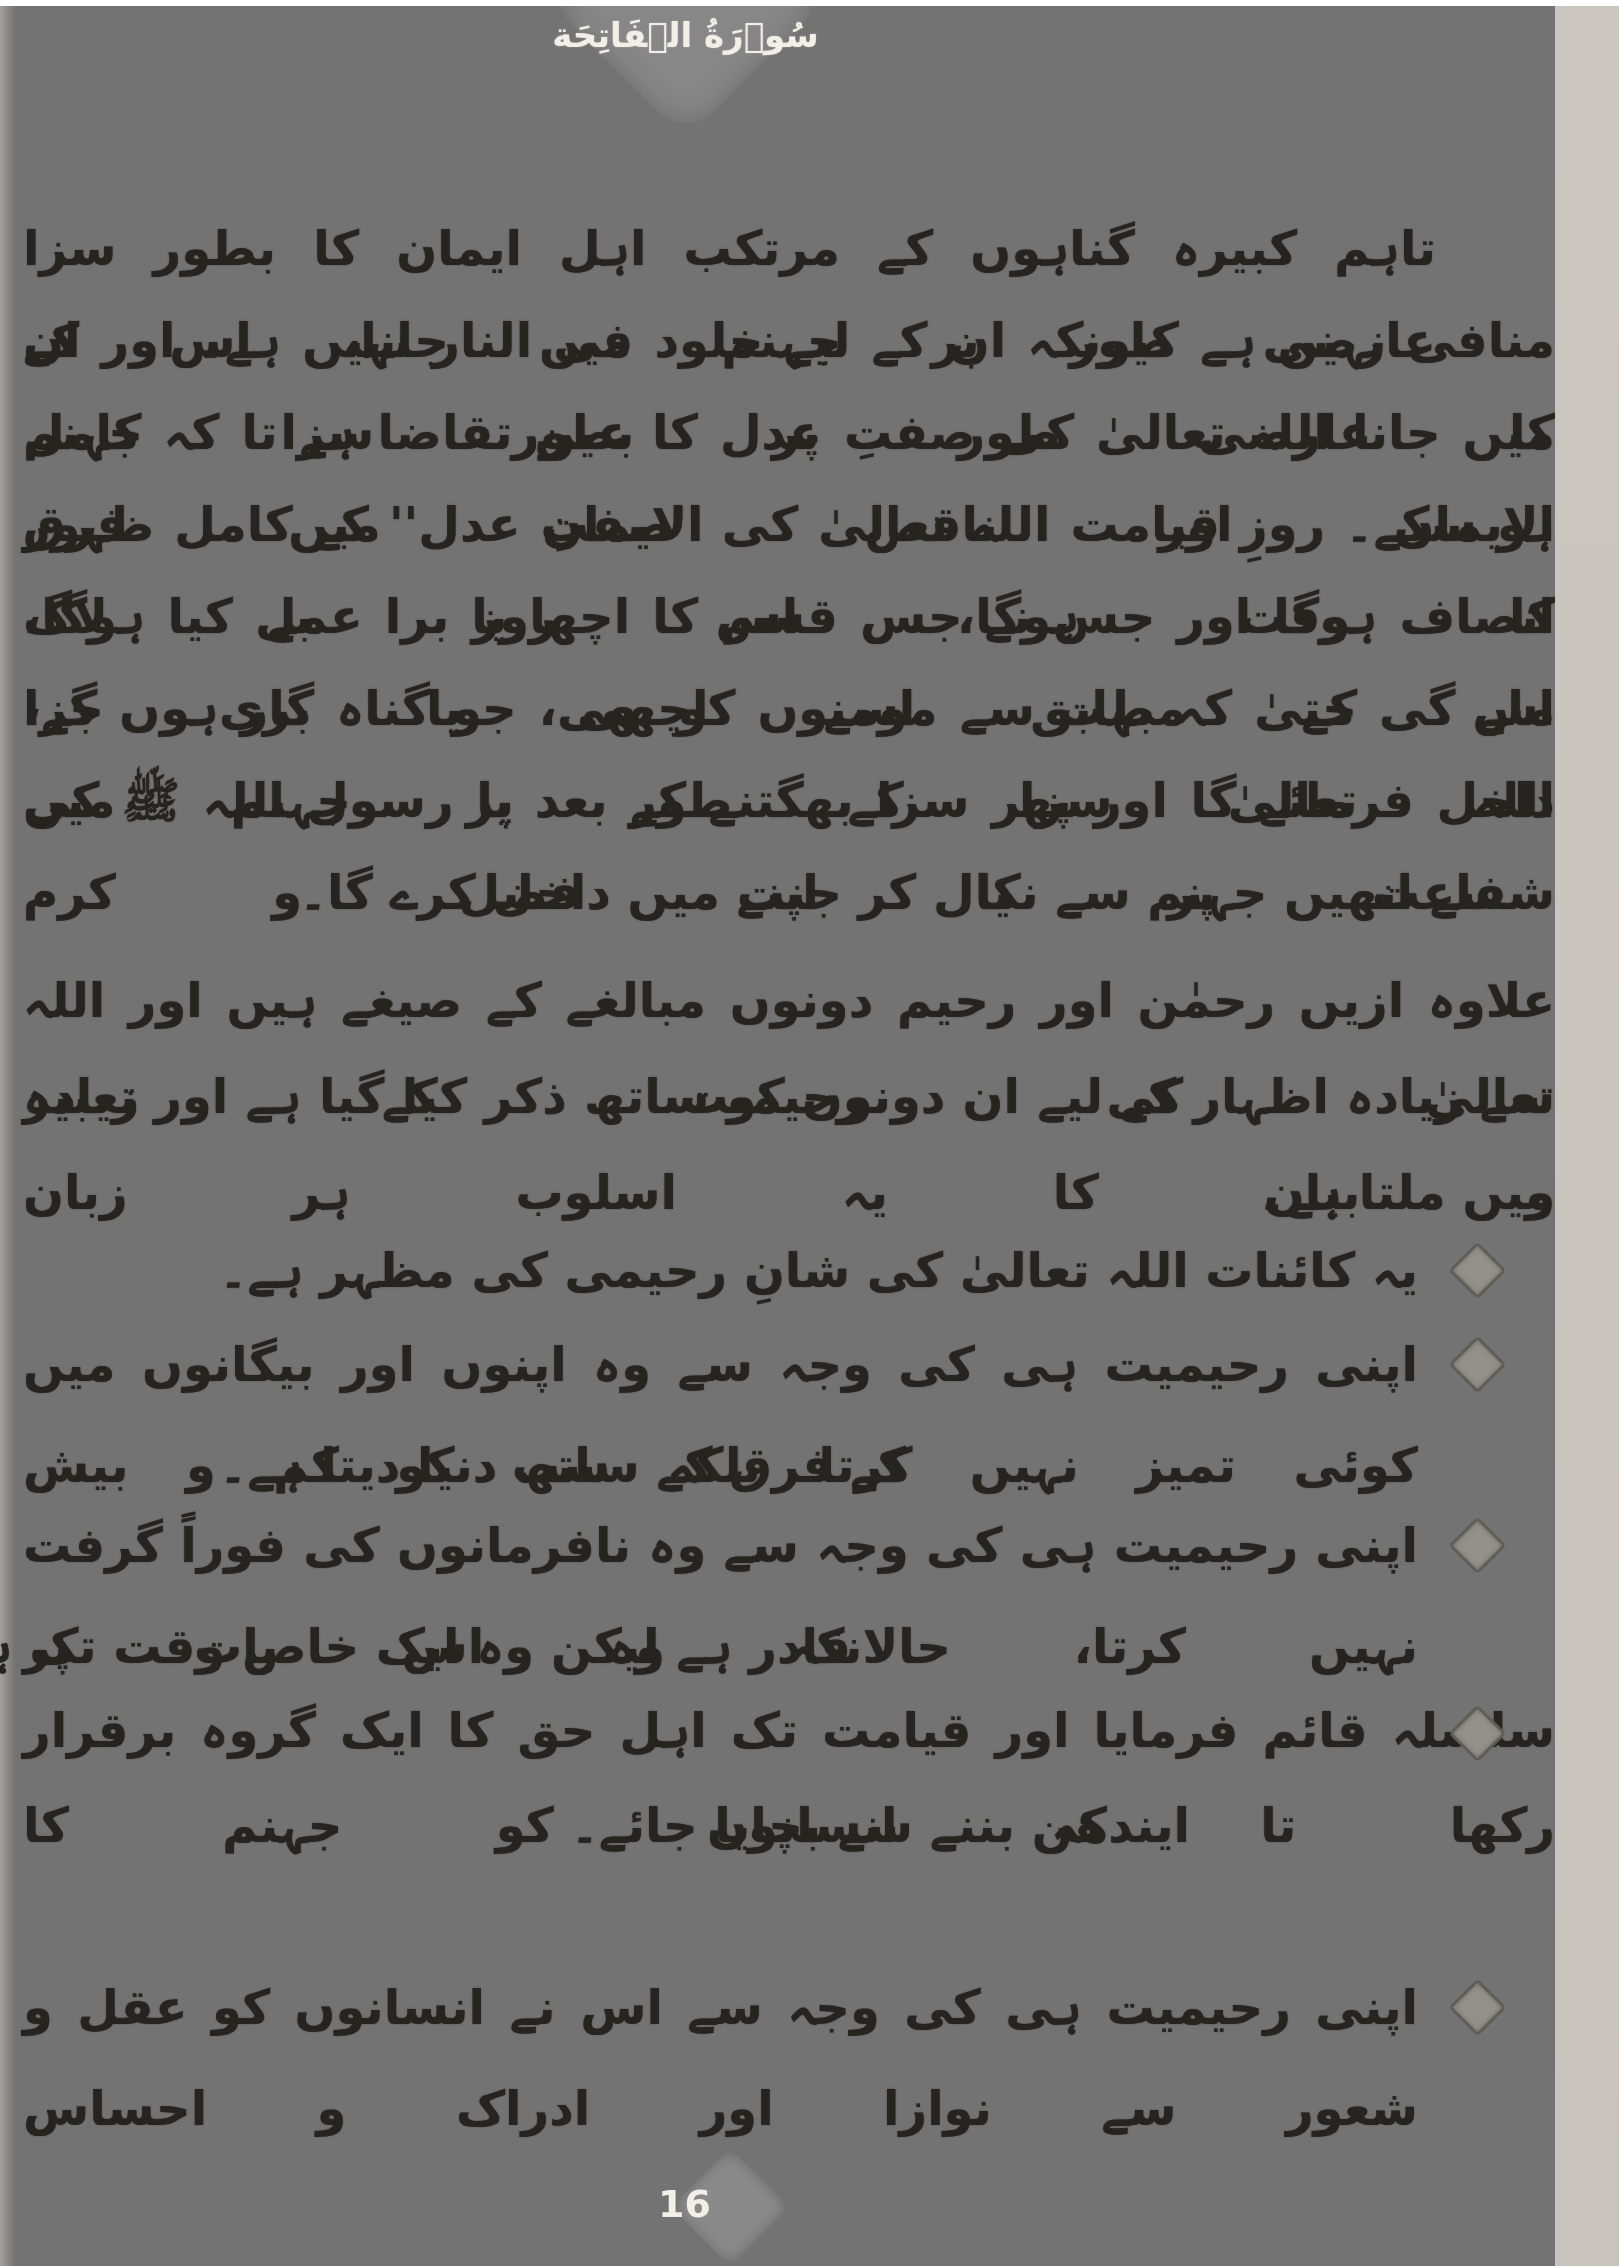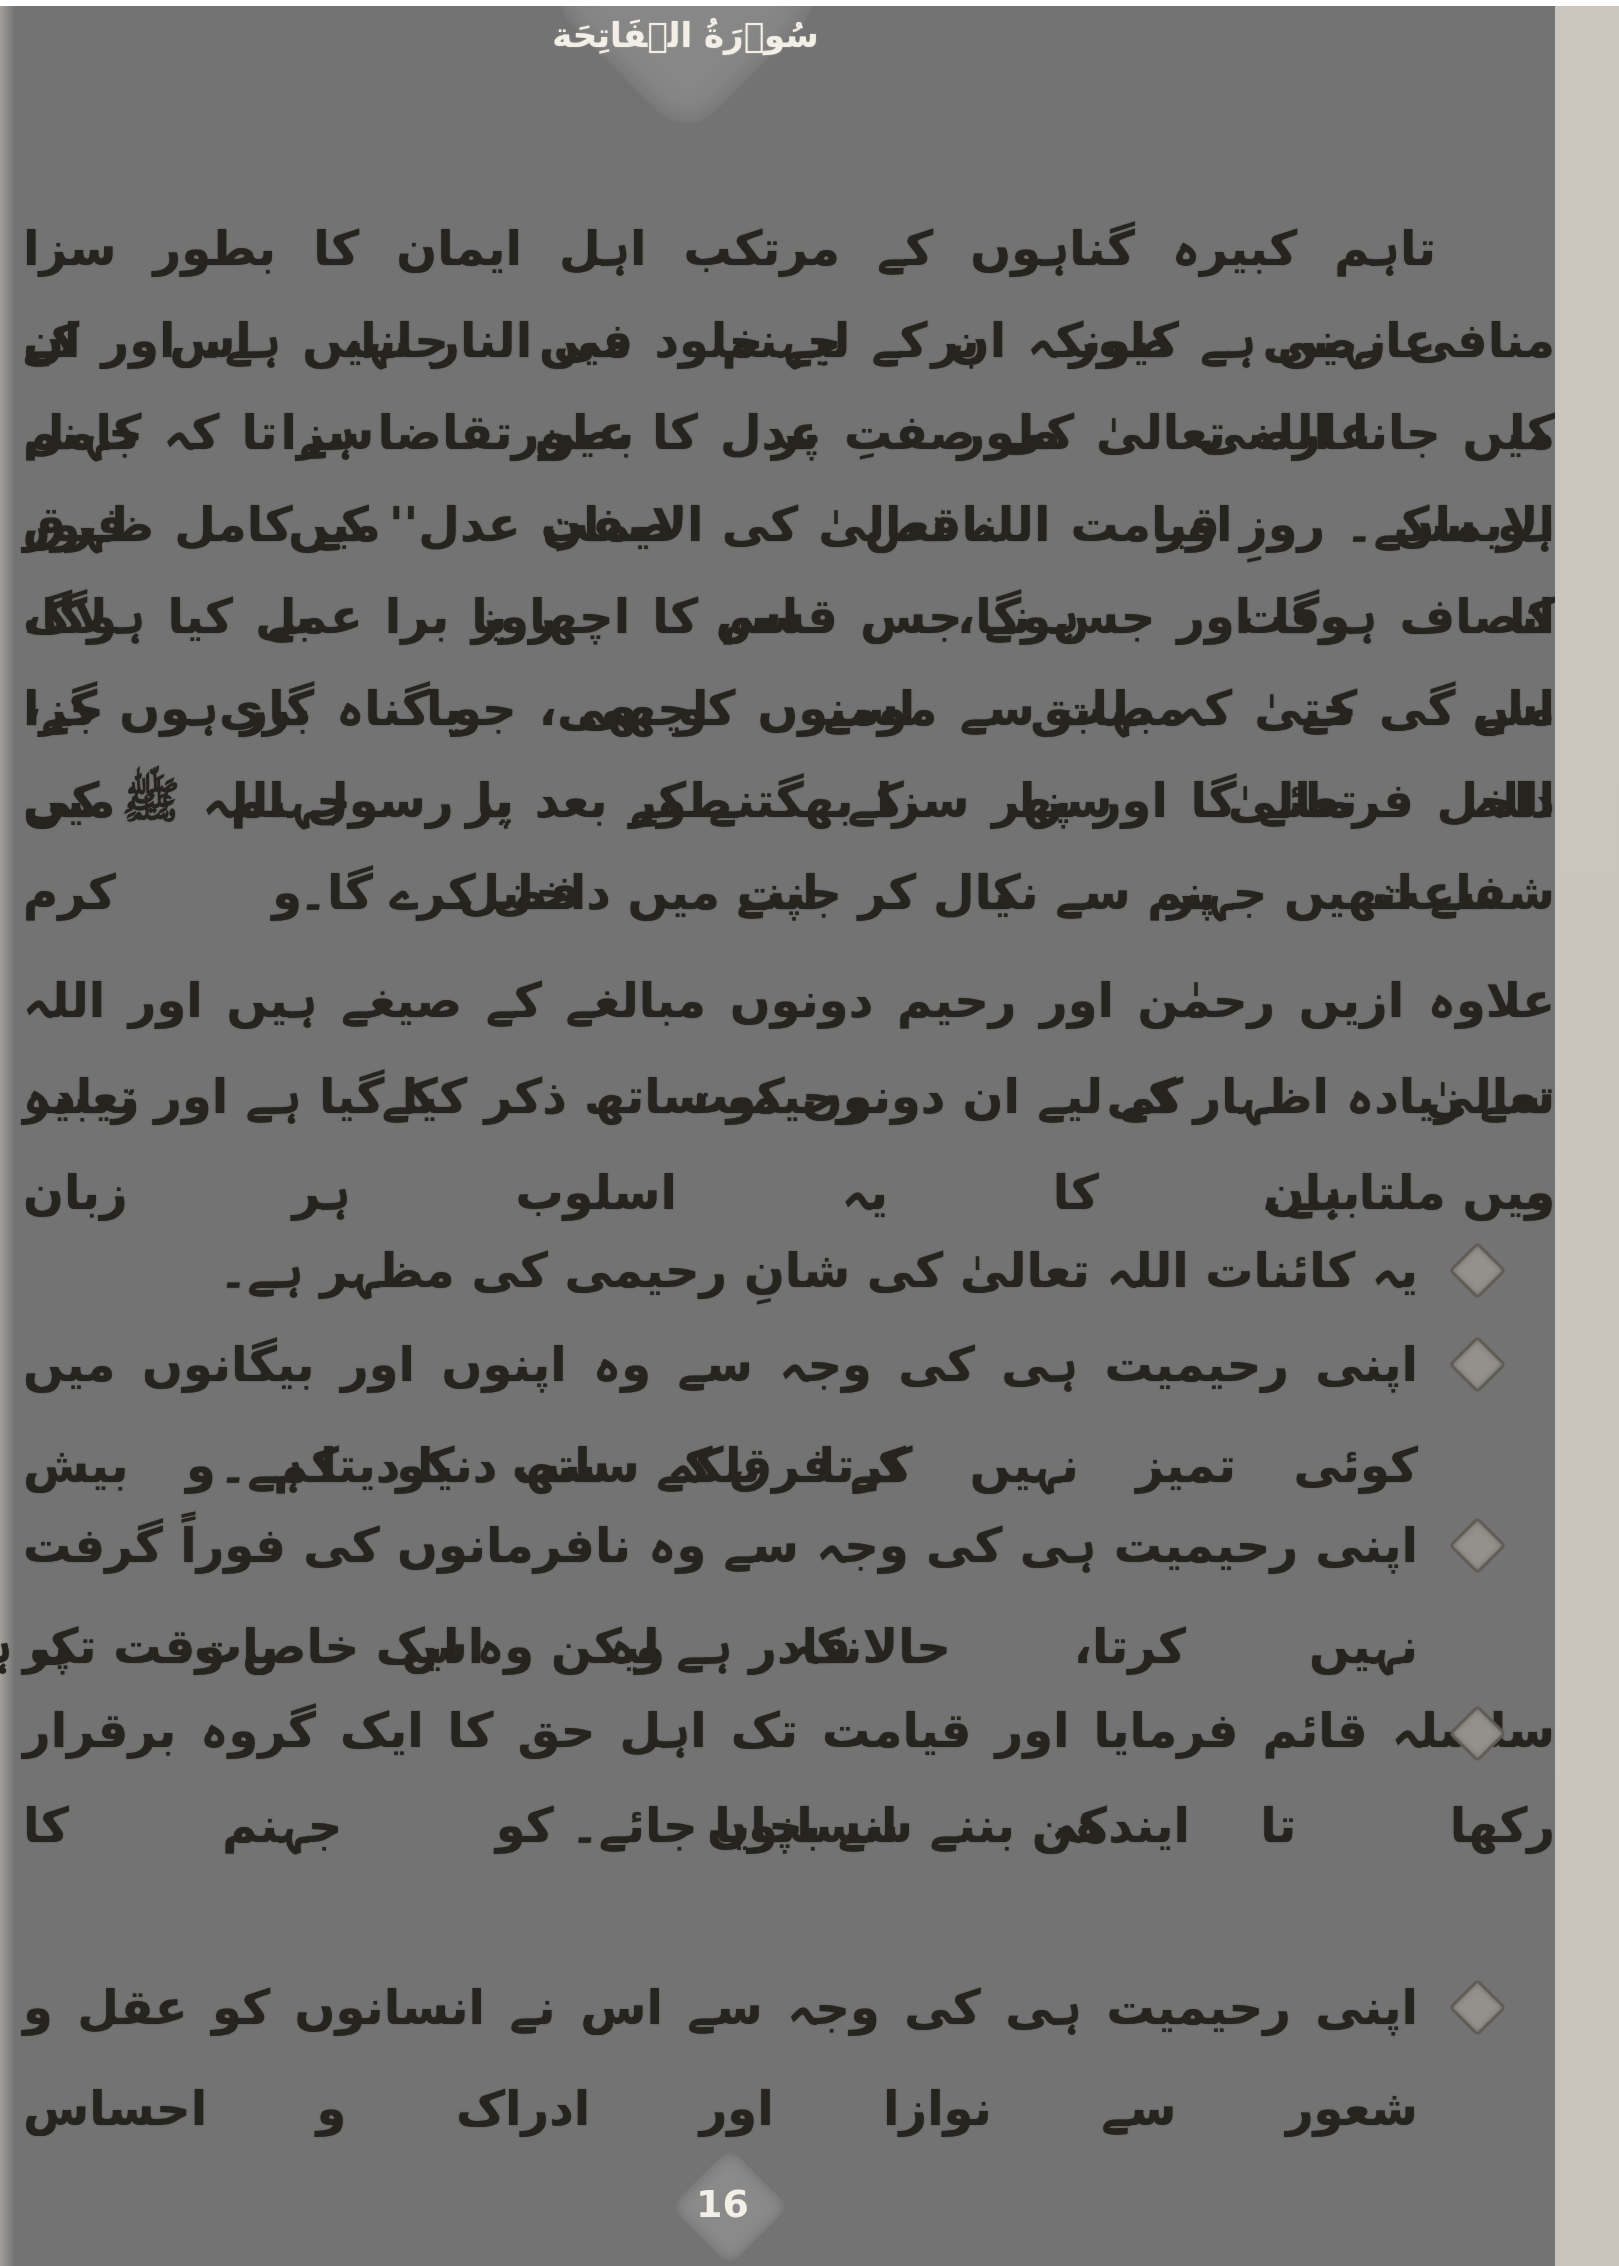--- a/index.html
+++ b/index.html
@@ -57,22 +57,22 @@
   .pad-b2{padding-right:512px;}
   .pad-b3{padding-right:567px;}
   .pad-b4{padding-right:228px;}
   
   .pageno-shape{
     position:absolute;left:688px;top:2159px;width:84px;height:84px;
     background:#8a8a8a;border-radius:12.8px;transform:rotate(45deg);
     box-shadow:inset 0 0 12.8px rgba(60,60,60,.4);
   }
   .pageno-label{
-    position:absolute;left:676px;top:2176px;width:93px;
-    text-align:center;color:#f3efe6;font-size:38px;font-weight:bold;direction:ltr;
+    position:absolute;left:658px;top:2176px;width:93px;
+    text-align:left;color:#f3efe6;font-size:38px;font-weight:bold;direction:ltr;
   }
 </style>
 </head>
 <body>
 
 <div class="page">
 
   <div class="badge-shape"></div>
   <div class="badge-label">سُوۡرَةُ الۡفَاتِحَة</div>
 

